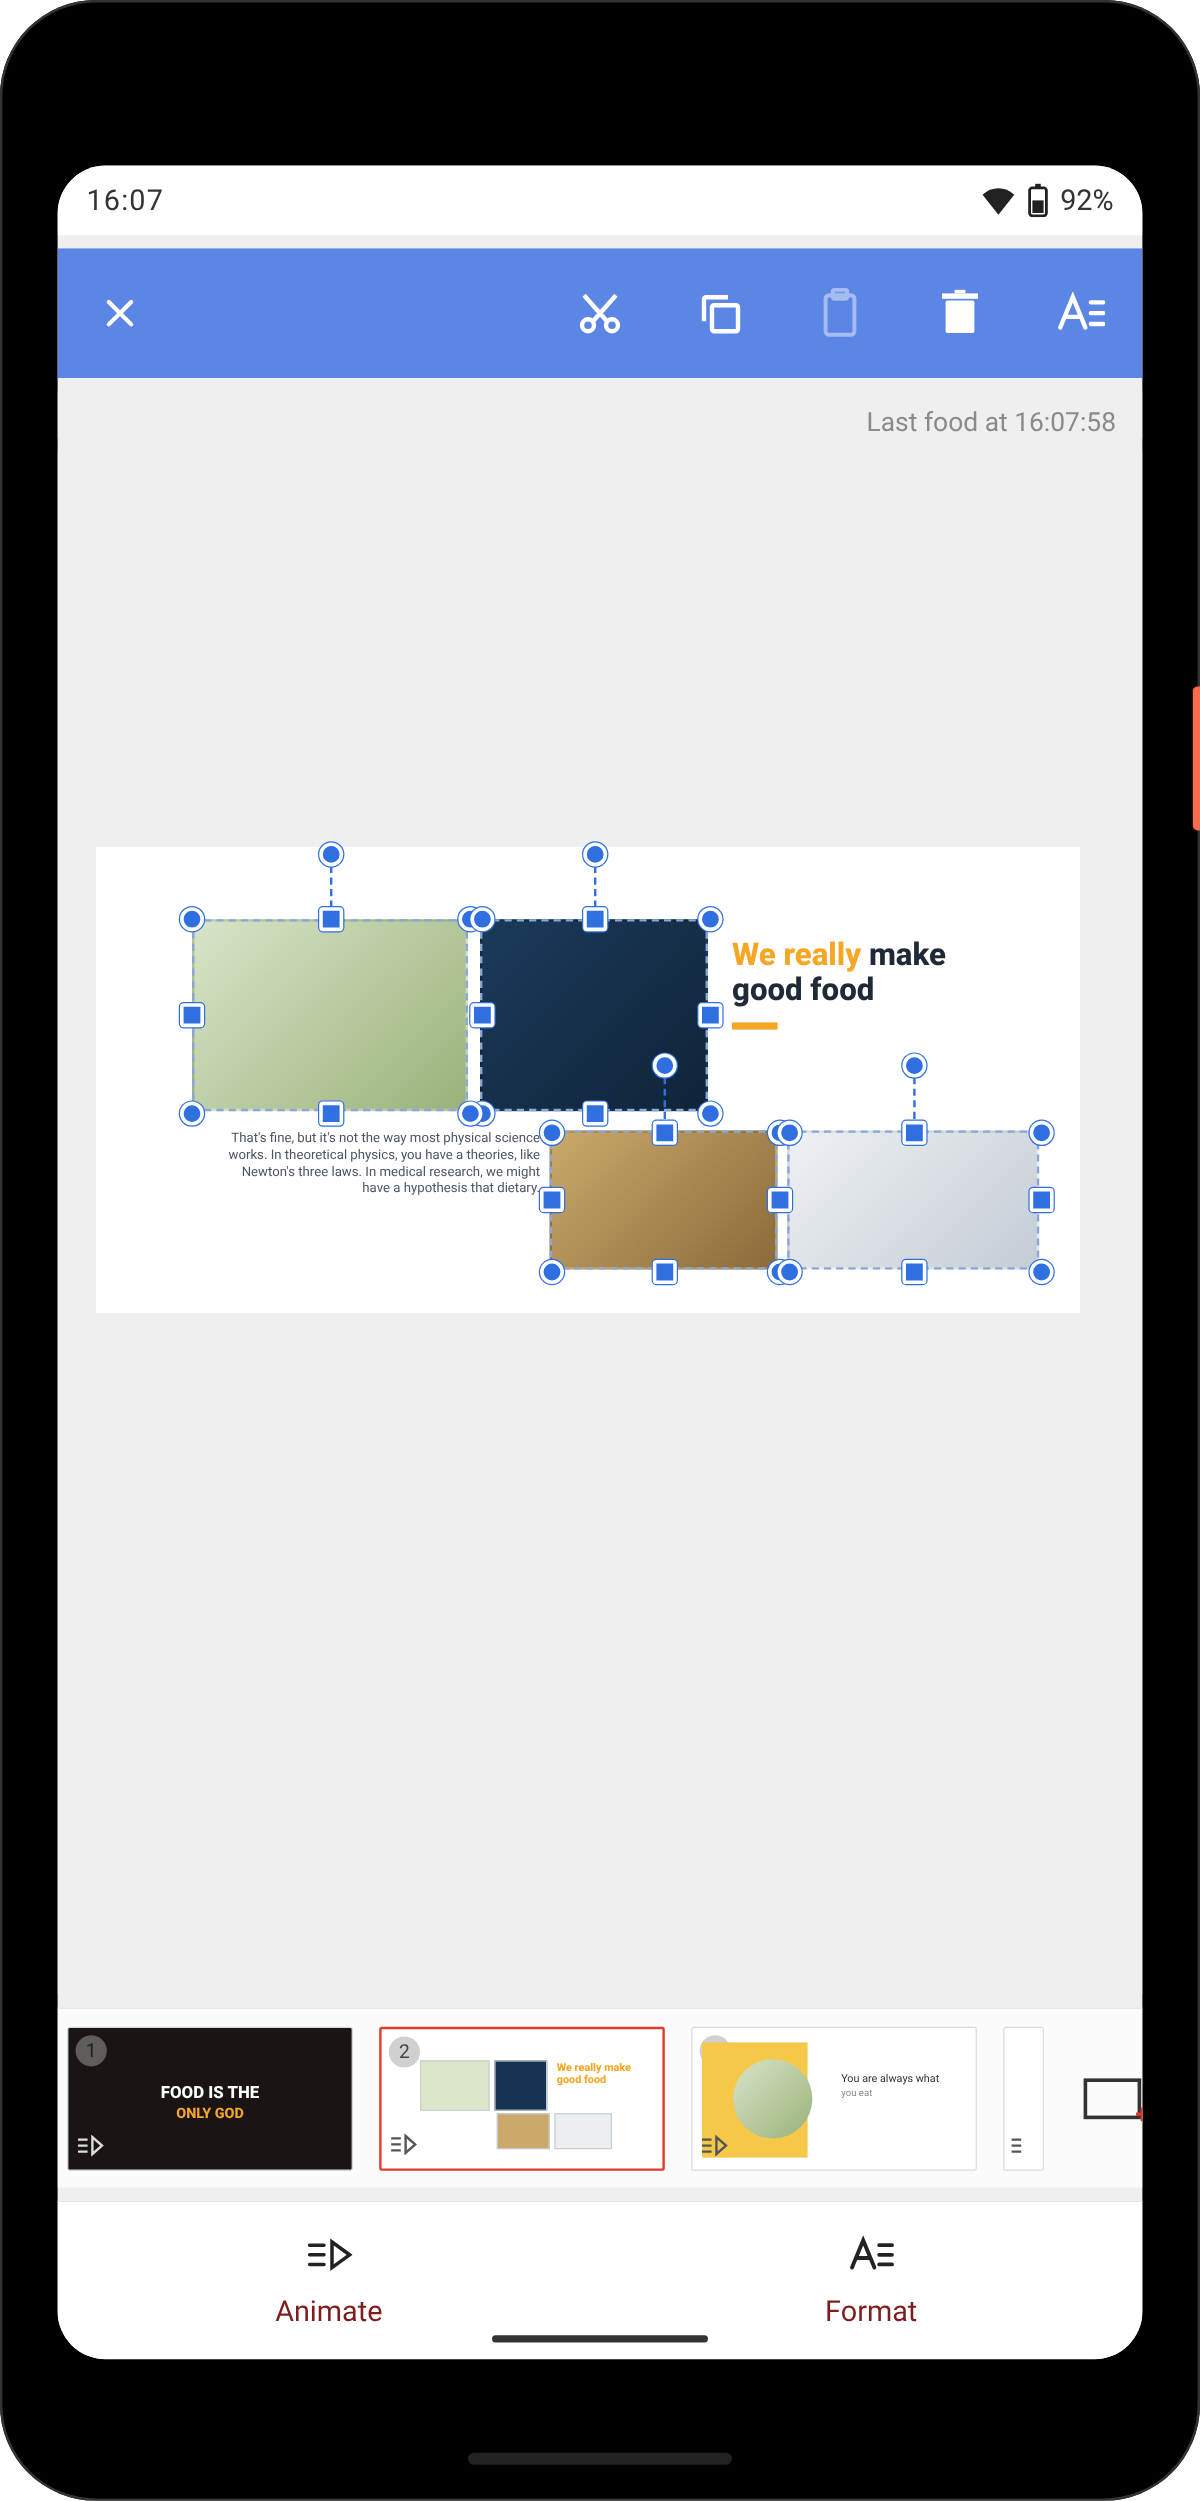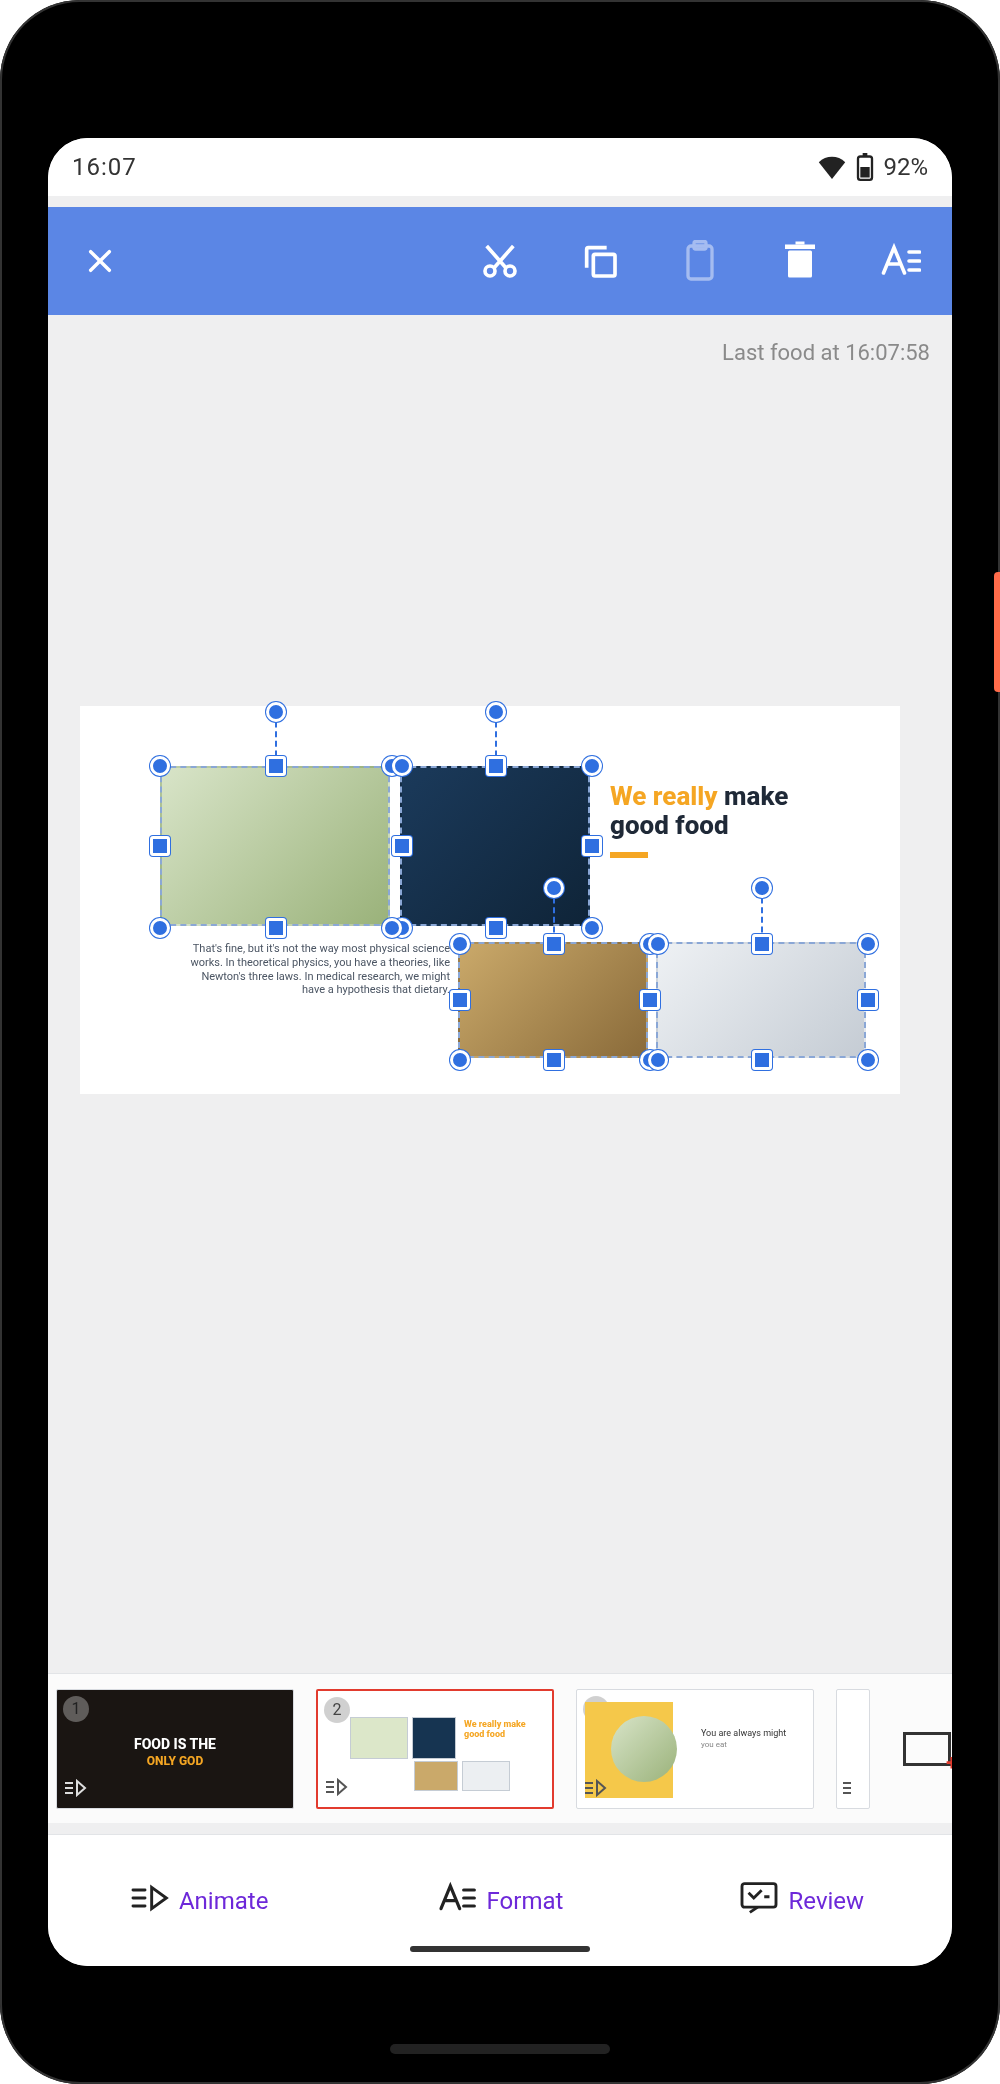--- a/index.html
+++ b/index.html
@@ -209,23 +209,23 @@
   }
 
   
   .bottom-nav {
     height: 132px;
     background: #fff;
     border-top: 1px solid #e2e4e7;
     display: flex;
   }
   .bottom-nav .nav-btn {
-    flex:1; display:flex; 
+    flex:1; display:flex; flex-direction:column;
     align-items:center; justify-content:center; gap:10px;
-    font-size: 24px; color:#6d28d9;
+    font-size: 24px; color:#7f1d1d;
   }
   .bottom-nav .nav-btn svg { width:40px; height:34px; }
   .home-indicator {
     position:absolute; bottom:14px; left:50%; transform:translateX(-50%);
     width:180px; height:6px; background:#333; border-radius:4px;
   }
 </style>
 </head>
 <body>
 
@@ -386,21 +386,21 @@
           <div class="tanim">
             <svg width="24" height="18" viewBox="0 0 24 18" fill="none" stroke="#555" stroke-width="2">
                 <path d="M2 4 H10 M2 9 H10 M2 14 H10 M14 2 L22 9 L14 16 Z"></path>
               </svg>
           </div>
         </div>
         <div class="thumb t3">
           <div class="tnum" style="background:rgba(120,120,120,.35);color:#444">3</div>
           <div class="yblock"></div>
           <div class="circ"></div>
-          <div class="txt">You are always might</div>
+          <div class="txt">You are always what</div>
           <div class="sub">you eat</div>
           <div class="tanim">
             <svg width="24" height="18" viewBox="0 0 24 18" fill="none" stroke="#555" stroke-width="2">
                 <path d="M2 4 H10 M2 9 H10 M2 14 H10 M14 2 L22 9 L14 16 Z"></path>
               </svg>
           </div>
         </div>
         <div class="thumb" style="width:34px">
           <div class="tanim" style="bottom:6px;left:4px">
             <svg width="24" height="18" viewBox="0 0 24 18" fill="none" stroke="#555" stroke-width="2">
@@ -425,31 +425,20 @@
         </div>
         <div class="nav-btn">
           <span>
             <svg viewBox="0 0 30 24" fill="none" stroke="#222" stroke-width="2.4" stroke-linecap="round">
                 <path d="M3 20 L10 3 L17 20 M5.5 14 H14.5"></path>
                 <path d="M20 6 H28 M20 12 H28 M20 18 H28"></path>
               </svg>
           </span>
           <span>Format</span>
         </div>
-        <div class="nav-btn">
-          <span>
-            <svg viewBox="0 0 30 26" fill="none" stroke="#222" stroke-width="2.2">
-                <rect x="2" y="2" width="26" height="18" rx="2"></rect>
-                <path d="M8 24 L14 20"></path>
-                <path d="M7 9 L11 13 L17 7"></path>
-                <path d="M19 12 H23"></path>
-              </svg>
-          </span>
-          <span>Review</span>
-        </div>
       </div>
 
       <div class="home-indicator"></div>
     </div>
   </div>
 
   <div class="speaker-bottom"></div>
 </div>
 
 </body></html>

